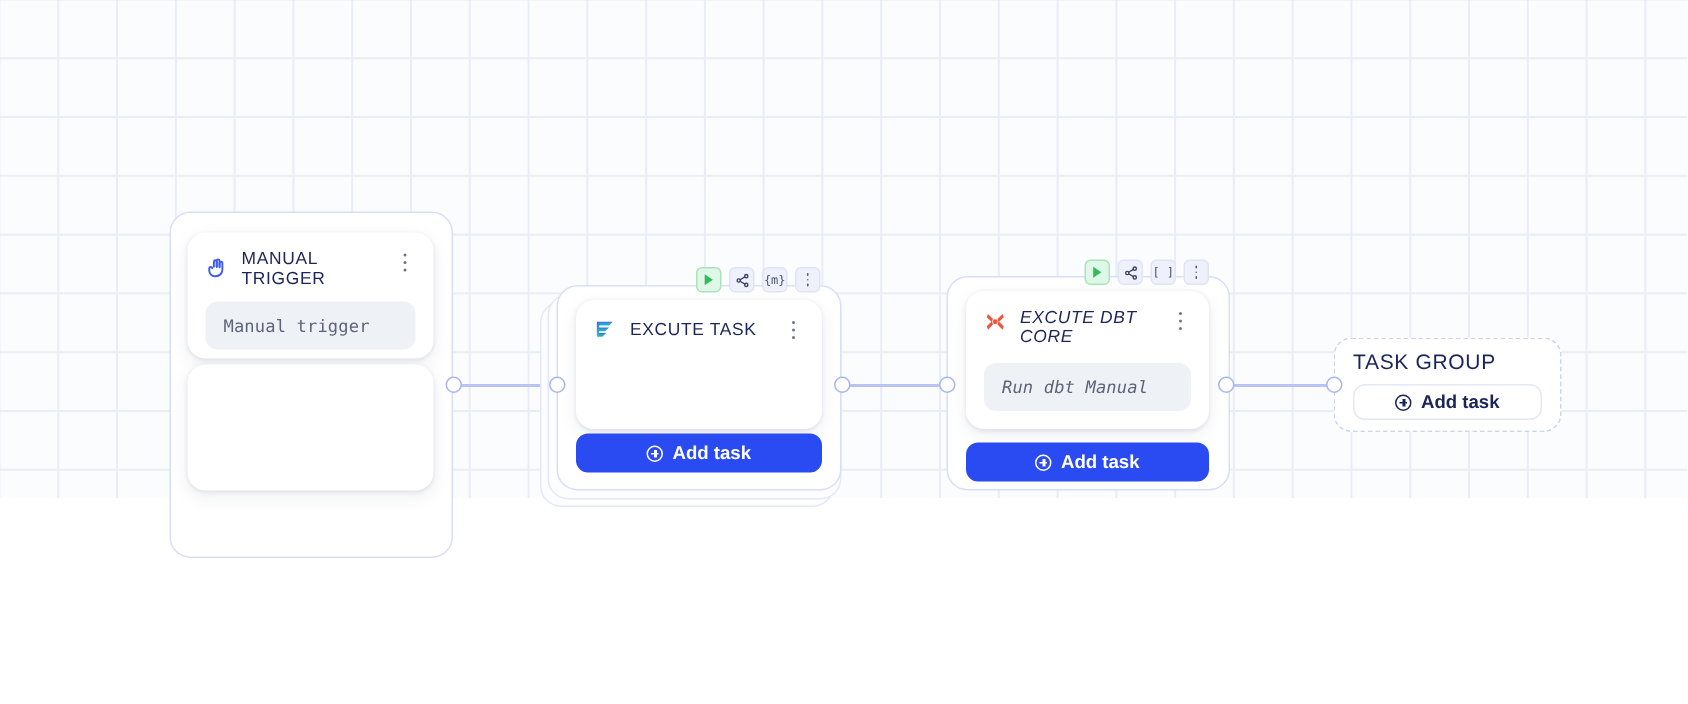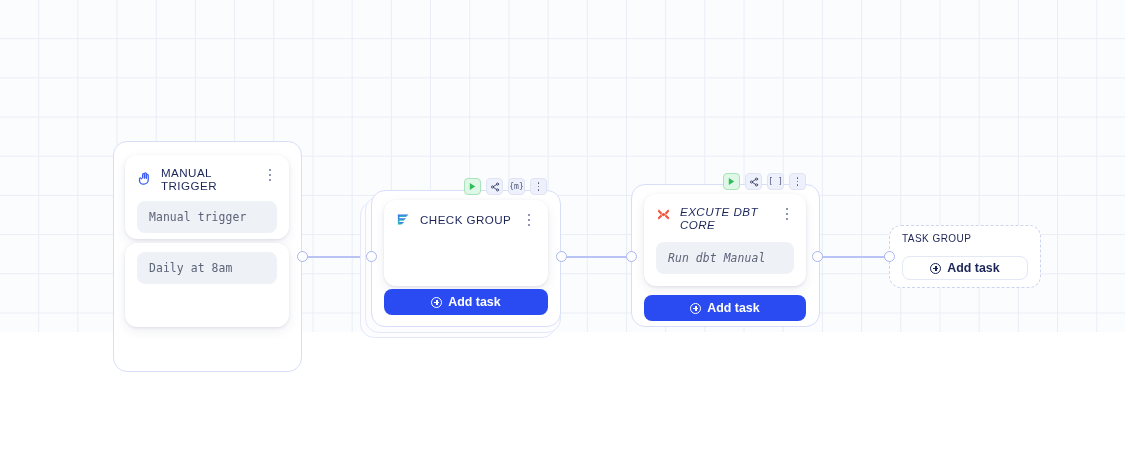--- a/index.html
+++ b/index.html
@@ -159,21 +159,21 @@
   
   .dashed-group {
     position: absolute;
     border: 1.4px dashed #ccd4ef;
     border-radius: 12px;
     background: #ffffff;
     z-index: 2;
   }
   .group-label {
     position: absolute;
-    font-size: 10px;
+    font-size: 14px;
     letter-spacing: .45px;
     color: #1b2559;
   }
   svg { display: block; }
 </style>
 </head>
 <body>
 
 <div id="canvas">
 
@@ -196,21 +196,20 @@
       <span class="kebab">
         <i></i>
           <i></i>
           <i></i>
       </span>
     </div>
     <div class="field">Manual trigger</div>
   </div>
 
   <div class="card" style="left:125px; top:243px; width:164px; height:84px;">
-    <div class="field">Daily at 8am</div>
   </div>
 
 
   <div class="handle" style="left:297px; top:251px;"></div>
 
   <div class="ghost" style="left:360px; top:201px; width:196px; height:137px;"></div>
   <div class="ghost" style="left:365px; top:196px; width:196px; height:137px;"></div>
   <div class="group-box" style="left:371px; top:190px; width:190px; height:137px;"></div>
 
   <div class="toolbar" style="left:464px; top:178px;">
@@ -245,21 +244,21 @@
               <stop offset="0%" stop-color="#3b6ef0"></stop>
               <stop offset="100%" stop-color="#2fc3b8"></stop>
             </linearGradient>
           </defs>
           <path d="M4 4h16l-4 4H4z" fill="url(#pfg)"></path>
           <path d="M4 10h12l-4 4H4z" fill="url(#pfg)"></path>
           <path d="M4 16h9l-4 4H4z" fill="url(#pfg)"></path>
           <rect x="3" y="4" width="2.5" height="16" rx="1" fill="url(#pfg)"></rect>
         </svg>
       </span>
-      <span class="node-title">CHECK GROUP</span>
+      <span class="node-title">EXCUTE TASK</span>
       <span class="kebab">
         <i></i>
           <i></i>
           <i></i>
       </span>
     </div>
   </div>
 
   <div class="btn-primary" style="left:384px; top:289px; width:164px; height:26px;">
     <span class="plus-ring"></span>

